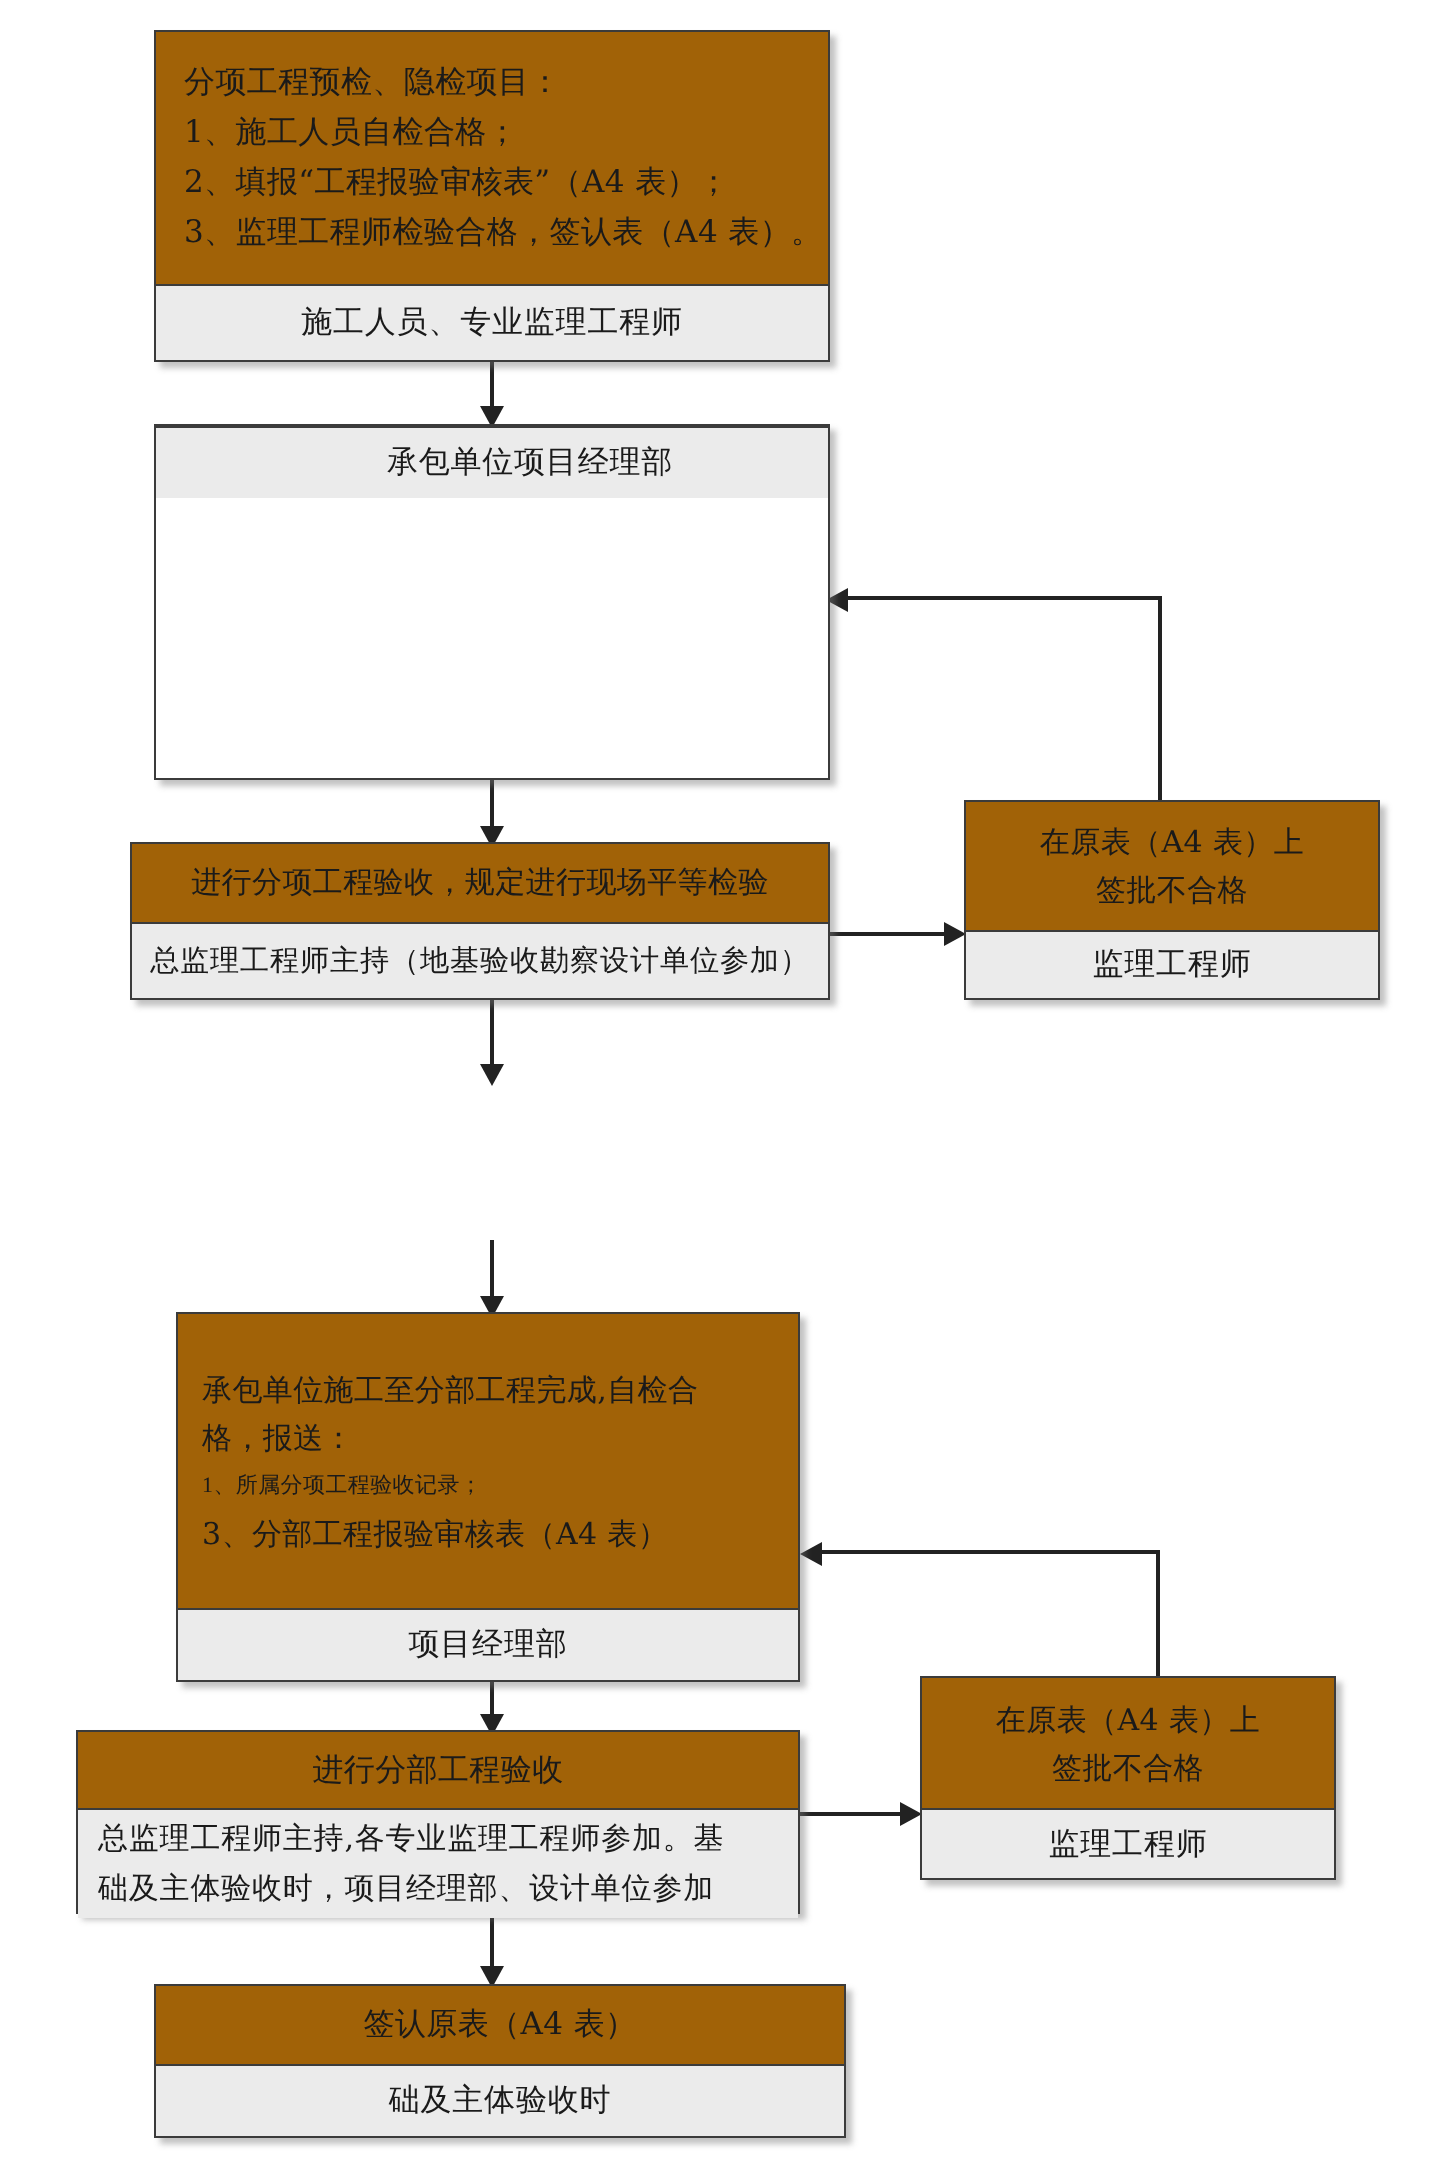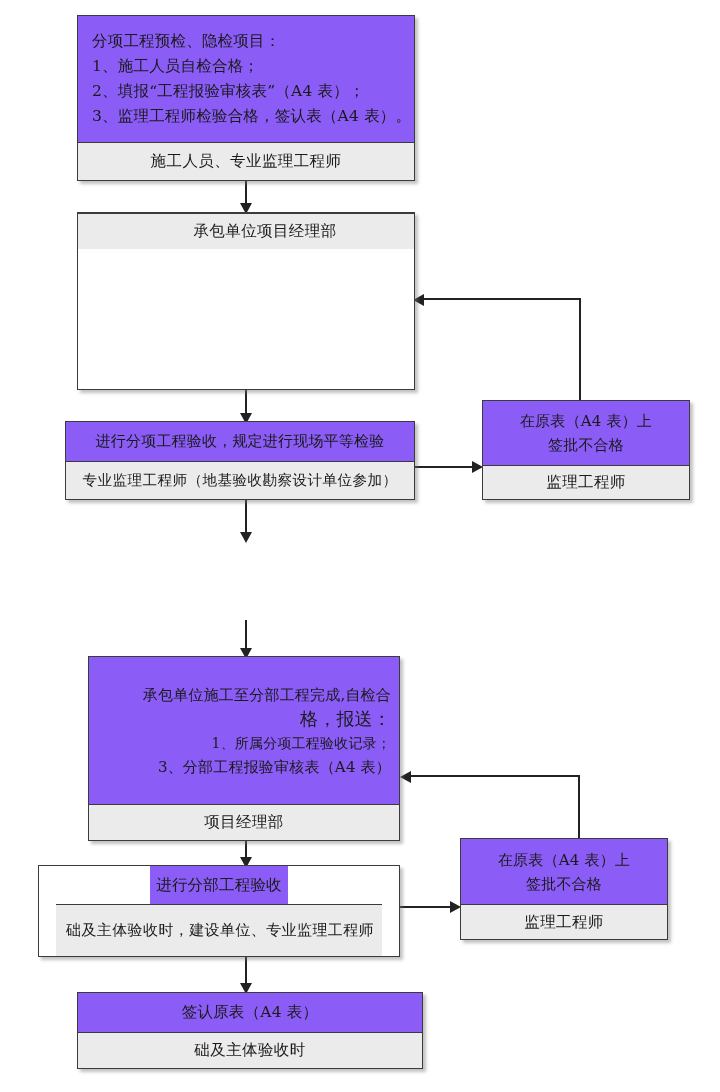--- a/index.html
+++ b/index.html
@@ -20,21 +20,21 @@
     border:1.6px solid #3b3b3b;
     background:#ffffff;
     box-sizing:border-box;
     box-shadow:3px 3px 3px rgba(120,120,120,.45);
     display:flex;
     flex-direction:column;
     z-index:3;
   }
   .node .body{
     flex:1 1 auto;
-    background:#8b5cf6;
+    background:#a16207;
     padding:8px 12px 8px 14px;
     display:flex;
     flex-direction:column;
     justify-content:center;
     box-sizing:border-box;
   }
   .node .body.center{align-items:center;justify-content:center;text-align:center;}
   .node .actor{
     flex:0 0 auto;
     background:#ebebeb;
@@ -132,63 +132,64 @@
     <div class="actor" style="height:36px;padding-left:38px;">
       <span class="actor-text">承包单位项目经理部</span>
     </div>
   </div>
 
   <div class="node" style="left:65px;top:421px;width:350px;height:79px;">
     <div class="body center" style="padding:4px 6px;">
       <div class="line" style="font-size:15px;">进行分项工程验收，规定进行现场平等检验</div>
     </div>
     <div class="actor" style="height:38px;">
-      <span class="actor-text" style="font-size:14.6px;">专业监理工程师（地基验收勘察设计单位参加）</span>
+      <span class="actor-text" style="font-size:14.6px;">总监理工程师主持（地基验收勘察设计单位参加）</span>
     </div>
   </div>
 
   <div class="node" style="left:482px;top:400px;width:208px;height:100px;">
     <div class="body center" style="padding:4px 6px;">
       <div class="line" style="font-size:15px;line-height:24px;">在原表（A4 表）上</div>
       <div class="line" style="font-size:15px;line-height:24px;">签批不合格</div>
     </div>
     <div class="actor" style="height:34px;">
       <span class="actor-text">监理工程师</span>
     </div>
   </div>
 
 
   <div class="node" style="left:88px;top:656px;width:312px;height:185px;">
-    <div class="body" style="padding:8px 8px 8px 12px;text-align:right;">
+    <div class="body" style="padding:8px 8px 8px 12px;">
       <div class="line tight" style="font-size:15px;">承包单位施工至分部工程完成,自检合</div>
-      <div class="line tight" style="font-size:18px;">格，报送：</div>
-      <div class="line tight" style="font-size:14px;">1、所属分项工程验收记录；</div>
+      <div class="line tight" style="font-size:15px;">格，报送：</div>
+      <div class="line tight" style="font-size:11px;font-family:Liberation Serif, serif;">1、所属分项工程验收记录；</div>
       <div class="line tight" style="font-size:15px;">3、分部工程报验审核表（A4 表）</div>
     </div>
     <div class="actor" style="height:36px;">
       <span class="actor-text">项目经理部</span>
     </div>
   </div>
 
   <div class="node" style="left:460px;top:838px;width:208px;height:102px;">
     <div class="body center" style="padding:4px 6px;">
       <div class="line" style="font-size:15px;line-height:24px;">在原表（A4 表）上</div>
       <div class="line" style="font-size:15px;line-height:24px;">签批不合格</div>
     </div>
     <div class="actor" style="height:35px;">
       <span class="actor-text">监理工程师</span>
     </div>
   </div>
 
-  <div class="node" style="left:38px;top:865px;width:362px;height:92px;align-items:center;">
+  <div class="node" style="left:38px;top:865px;width:362px;height:92px;">
     <div class="body center" style="padding:2px 6px;height:38px;flex:0 0 38px;">
       <div class="line">进行分部工程验收</div>
     </div>
     <div class="actor" style="flex:1 1 auto;flex-direction:column;align-items:flex-start;justify-content:center;padding:2px 8px 2px 10px;">
-      <span class="actor-text" style="font-size:15px;line-height:25px;">础及主体验收时，建设单位、专业监理工程师</span>
+      <span class="actor-text" style="font-size:15px;line-height:25px;">总监理工程师主持,各专业监理工程师参加。基</span>
+      <span class="actor-text" style="font-size:15px;line-height:25px;">础及主体验收时，项目经理部、设计单位参加</span>
     </div>
   </div>
 
   <div class="node" style="left:77px;top:992px;width:346px;height:77px;">
     <div class="body center" style="padding:4px 6px;">
       <div class="line">签认原表（A4 表）</div>
     </div>
     <div class="actor" style="height:36px;">
       <span class="actor-text">础及主体验收时</span>
     </div>

